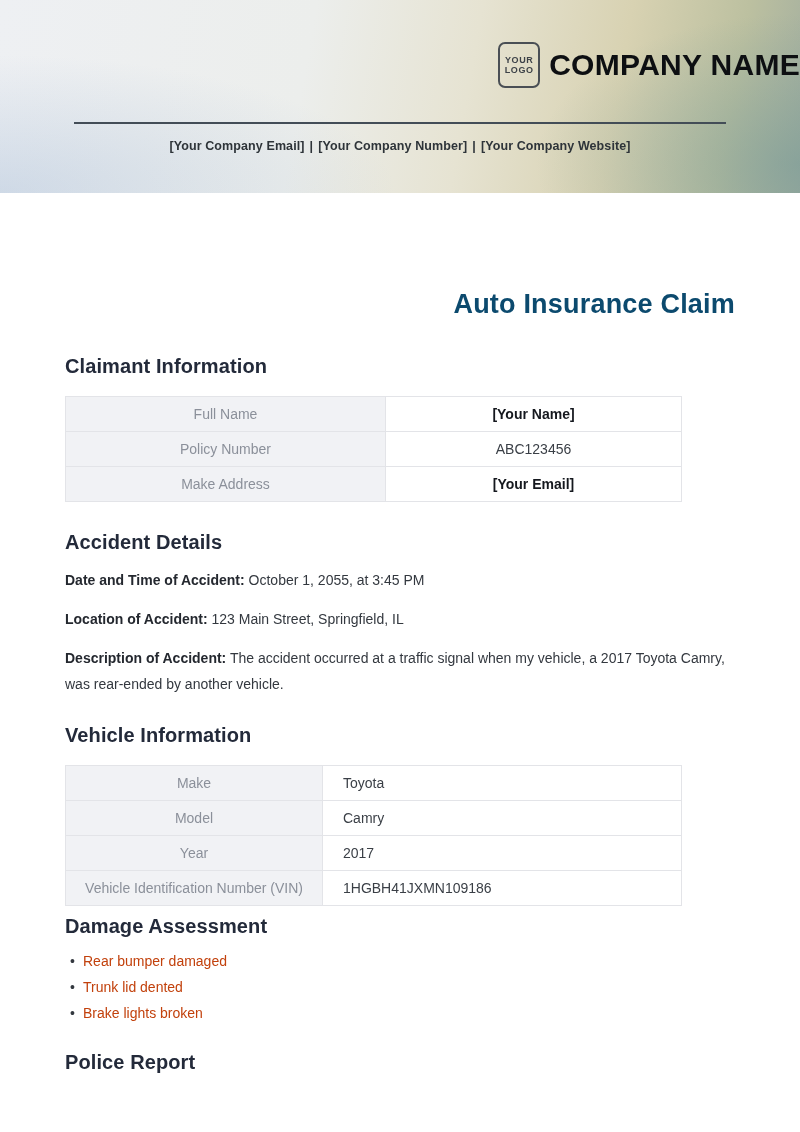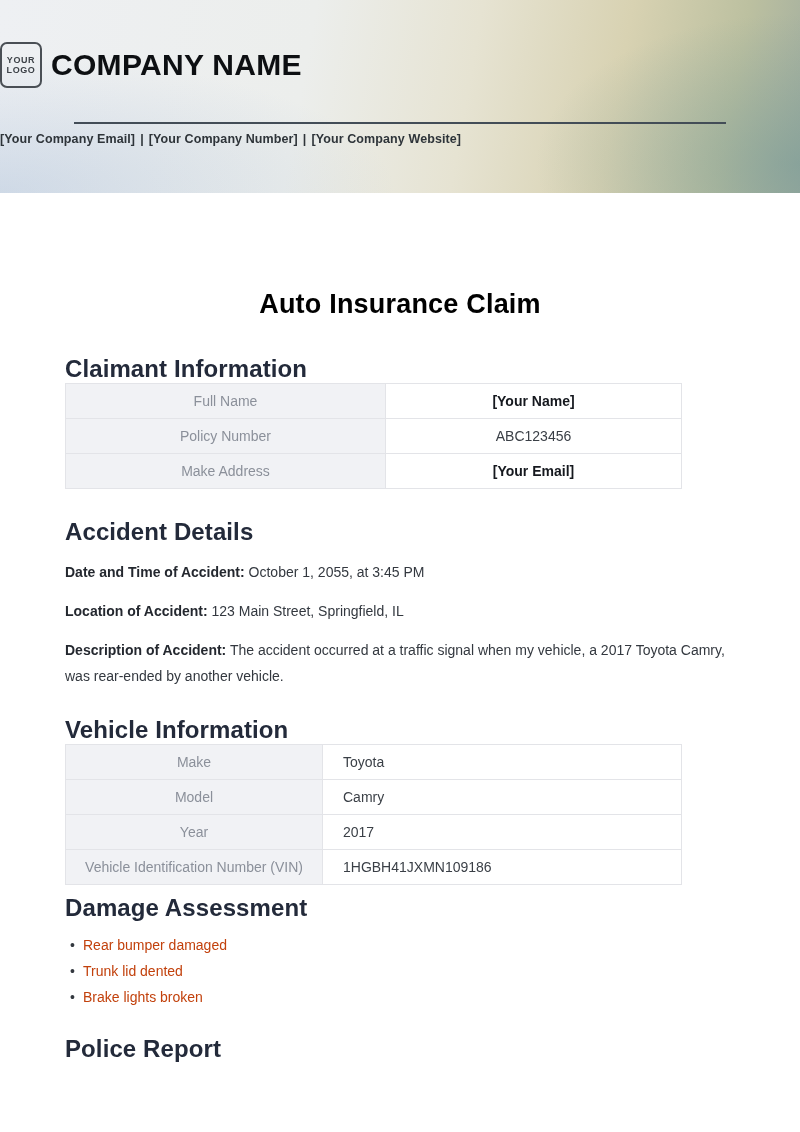--- a/index.html
+++ b/index.html
@@ -14,60 +14,60 @@
   
   .letterhead {
     height: 193px;
     background-image:
       radial-gradient(90% 130% at 0% 100%, rgba(148,175,208,0.35), rgba(148,175,208,0) 55%),
       radial-gradient(55% 130% at 100% 85%, rgba(110,150,150,0.50), rgba(110,150,150,0) 60%),
       linear-gradient(100deg, #eef0f3 0%, #ecEEec 38%, #e6e3d2 58%, #d8d2b2 76%, #bcc0a0 90%, #a2ae9f 100%);
     position: relative;
   }
   .brand-row {
-    display: flex; align-items: center; justify-content: flex-start;
-    padding-top: 42px; gap: 9px;
+    display: flex; align-items: center; justify-content: flex-end;
+    padding-top: 42px; gap: 9px; padding-left: 32px;
   }
   .logo-box {
     width: 42px; height: 46px;
     border: 2px solid #4a4f55; border-radius: 7px;
     display: flex; flex-direction: column; align-items: center; justify-content: center;
     color: #3d4248; font-weight: bold; font-size: 9px; letter-spacing: 0.6px; line-height: 1.15;
   }
   .company-name {
     font-size: 30px; font-weight: bold; color: #0d0f12; letter-spacing: 0.3px;
   }
   .head-divider {
     width: 652px; margin: 34px auto 0 auto;
     border: none; border-top: 2px solid #434d57; height: 0;
   }
   .contact-line {
-    margin-top: 8px; 
+    margin-top: 15px; text-align: center;
     font-size: 12.5px; font-weight: bold; color: #2e3439; letter-spacing: 0.1px;
   }
   .contact-sep { padding: 0 5px; }
 
   
   .content { padding: 0 65px; }
   .doc-title {
-    margin-top: 96px; text-align: center;
-    font-size: 27px; font-weight: bold; color: #000000; letter-spacing: 0.2px;
+    margin-top: 96px; text-align: right;
+    font-size: 27px; font-weight: bold; color: #0c4a6e; letter-spacing: 0.2px;
   }
   .section-heading {
-    font-size: 24px; font-weight: bold; color: #232a3a; letter-spacing: 0.1px;
+    font-size: 20px; font-weight: bold; color: #232a3a; letter-spacing: 0.1px;
   }
   .h-claimant { margin-top: 35px; }
   .h-accident { margin-top: 29px; }
   .h-vehicle  { margin-top: 27px; }
   .h-damage   { margin-top: 9px; }
   .h-police   { margin-top: 25px; }
 
   
   table.kv {
-    border-collapse: collapse; width: 617px; 
+    border-collapse: collapse; width: 617px; margin-top: 18px;
     font-size: 14px;
   }
   table.kv td {
     border: 1px solid #e3e4e8; height: 35px; vertical-align: middle;
   }
   table.kv td.k {
     background: #f1f2f5; color: #8b909a; text-align: center; font-weight: normal;
   }
   .claimant-table td.k { width: 320px; }
   .claimant-table td.v { text-align: center; color: #3a3f46; }

